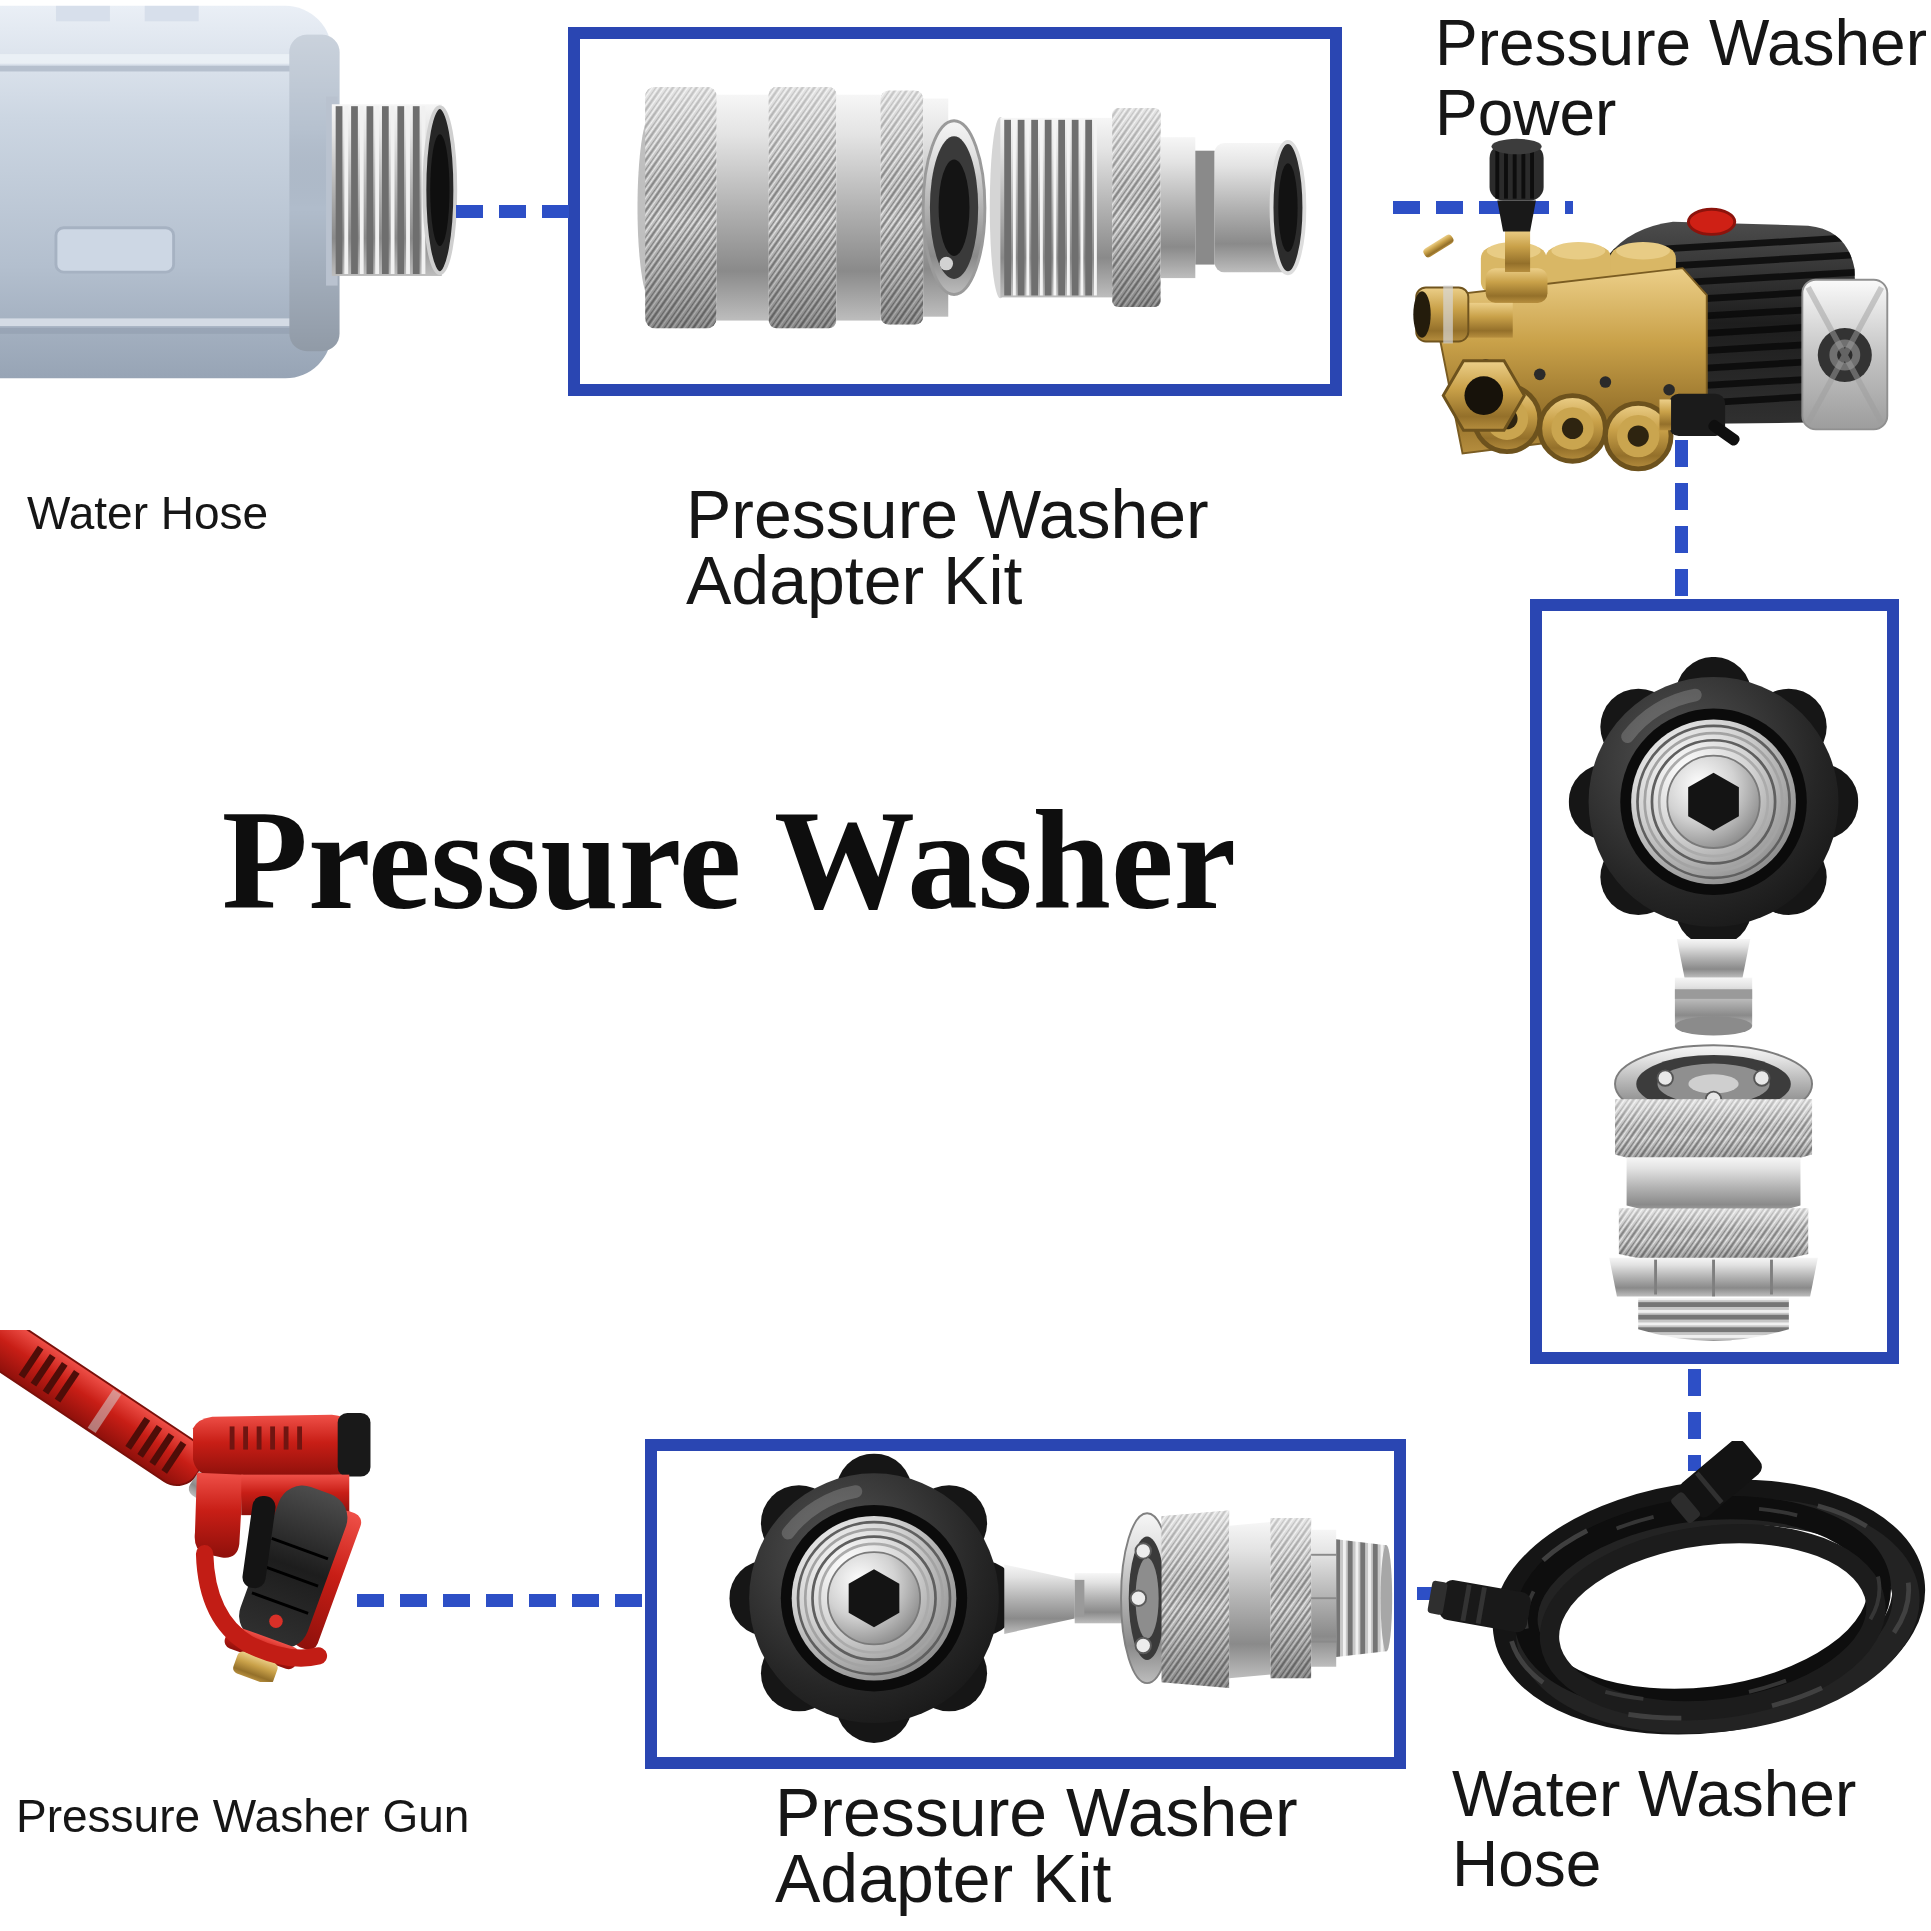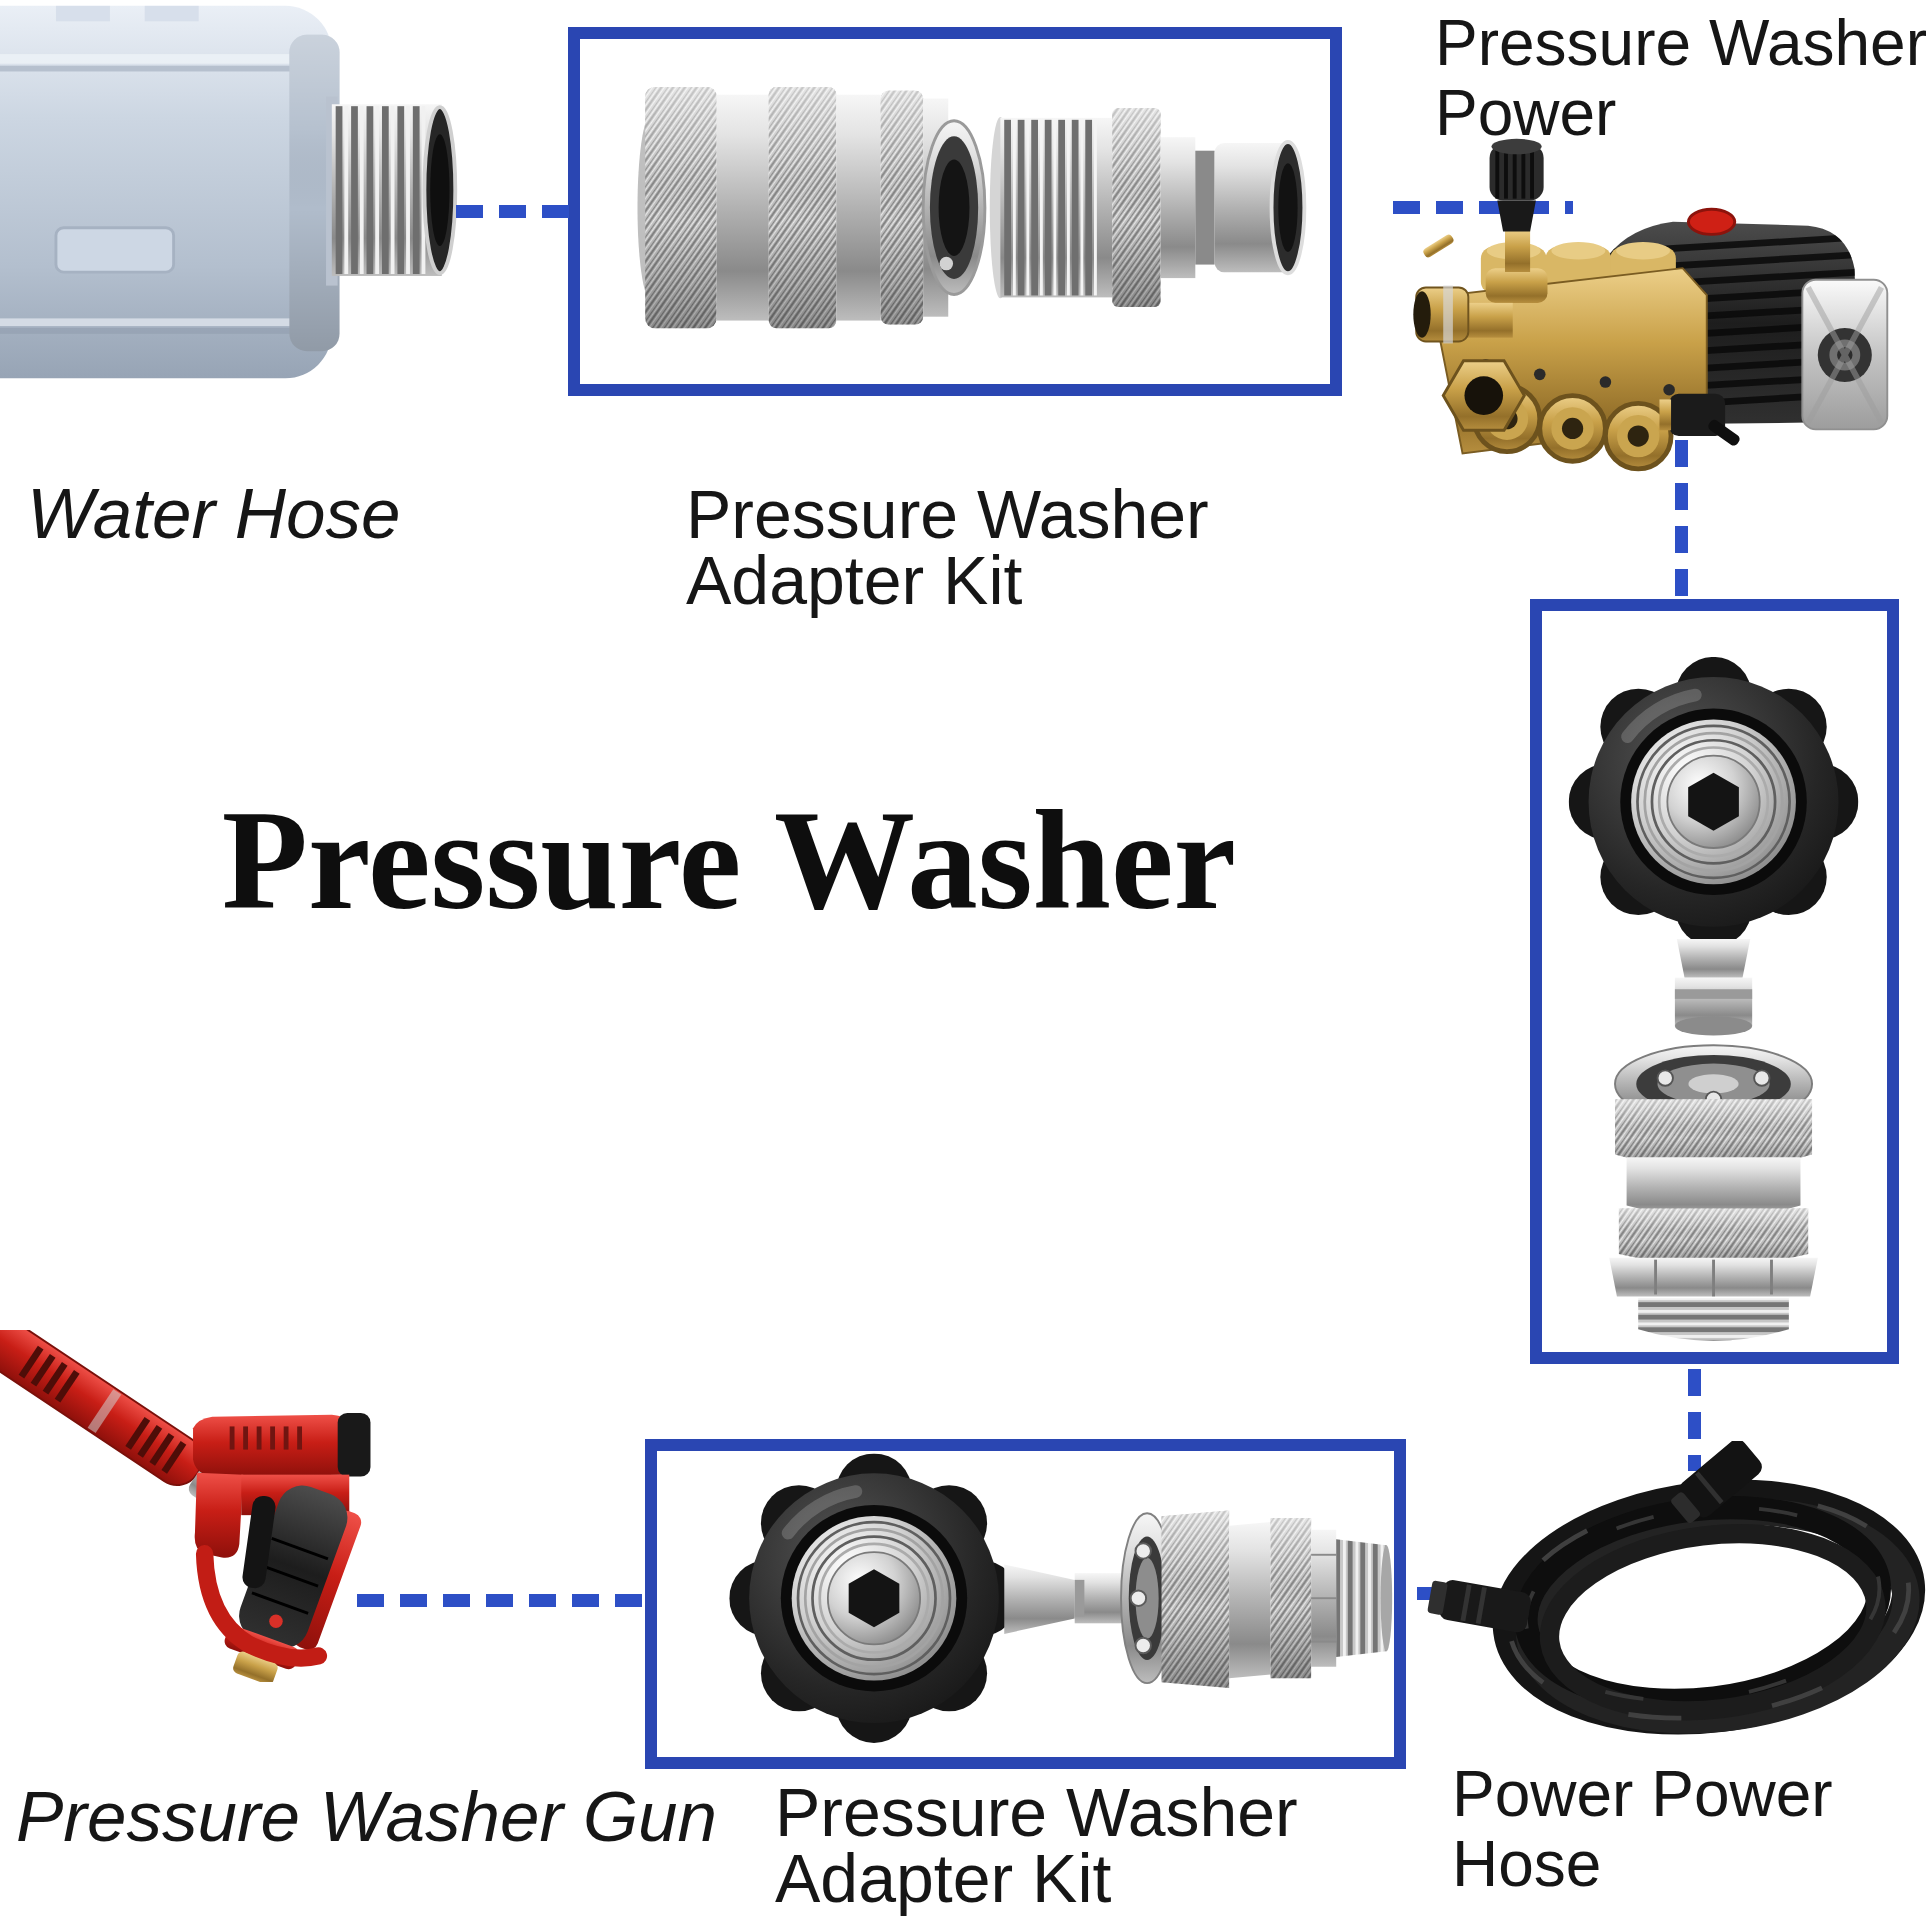--- a/index.html
+++ b/index.html
@@ -7,21 +7,21 @@
           font-family:"Liberation Sans",sans-serif;}
   .label{position:absolute;color:var(--label-text,#161616);font-family:"Liberation Sans",sans-serif;
          white-space:nowrap;letter-spacing:0px;}
   .hbox{position:absolute;border:12.6px solid var(--box-border,#2a46b2);box-sizing:border-box;background:transparent;}
   .dash-h{position:absolute;height:12.6px;background:repeating-linear-gradient(90deg,var(--dash,#2d4fc6) 0 27px,transparent 27px 43px);}
   .dash-v{position:absolute;width:12.6px;background:repeating-linear-gradient(180deg,var(--dash,#2d4fc6) 0 27px,transparent 27px 43px);}
   .gfx{position:absolute;}
   #title{position:absolute;left:135px;top:772px;width:1188px;text-align:center;
          font-family:"Liberation Serif",serif;font-weight:bold;color:var(--title-text,#0e0e0e);
          font-size:141px;line-height:176px;}
-  .lbl-1line{font-size:71px;line-height:73px;font-style:italic;}
+  .lbl-1line{font-size:46px;line-height:73px;}
   .lbl-2line{font-size:68px;line-height:66px;}
   .lbl-2line-sm{font-size:64px;line-height:70px;}
 </style>
 </head>
 <body>
 
 <div id="canvas">
 
   <svg width="0" height="0" style="position:absolute" aria-hidden="true">
     <defs>
@@ -418,18 +418,18 @@
   </div>
 
   <div class="label lbl-1line" style="left:16px;top:1780px">Pressure Washer Gun</div>
 
   <div class="label lbl-2line" style="left:775px;top:1779px">
     <div>Pressure Washer</div>
     <div>Adapter Kit</div>
   </div>
 
   <div class="label lbl-2line-sm" style="left:1452px;top:1759px">
-    <div>Power Power</div>
+    <div>Water Washer</div>
     <div>Hose</div>
   </div>
 
 </div>
 
 
 </body></html>

